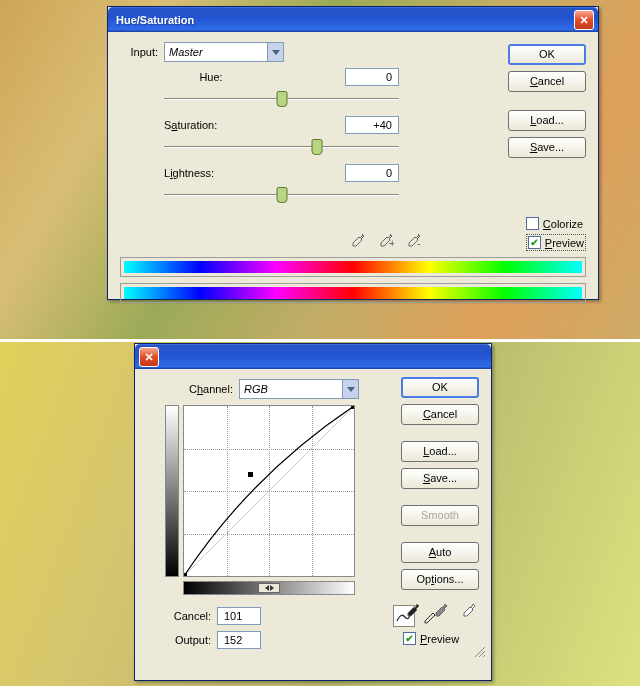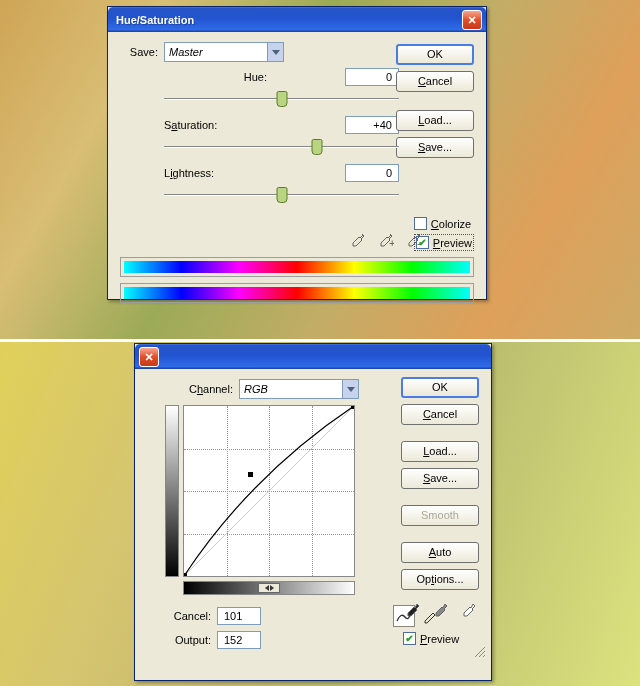--- a/index.html
+++ b/index.html
@@ -2,21 +2,21 @@
 <html><head>
 <meta charset="utf-8">
 <style>
   * { box-sizing: border-box; margin: 0; padding: 0; font-family: Tahoma, sans-serif; font-size: 11px; }
   body { width: 640px; height: 686px; position: relative; background: #888; }
   .bg { position: absolute; inset: 0; }
   .bg1 { top:0; height:341px; background: linear-gradient(120deg,#d4a95a 0%,#e0c57b 20%,#9fae5a 40%,#c7b26a 60%,#e3a45e 80%,#d3b06a 100%); filter: contrast(0.9) saturate(1.1);}
   .bg2 { top:342px; height:344px; background: linear-gradient(110deg,#e0d05a 0%,#d5c56f 25%,#c7b970 45%,#b7b96c 60%,#dce27e 100%); }
   .sep { position:absolute; top:339px; left:0; right:0; height:3px; background:#fff;}
   .dlg { position:absolute; background:#ECE9D8; border:1px solid #0A246A; box-shadow: 2px 2px 3px rgba(0,0,0,0.3); }
-  .dlg1 { left:107px; top:6px; width:380px; height:294px; }
+  .dlg1 { left:107px; top:6px; width:492px; height:294px; }
   .dlg2 { left:134px; top:343px; width:358px; height:338px; }
   .titlebar { height:25px; background: linear-gradient(#4a7ce8 0%,#2754c8 5%,#2254d0 45%,#2f6ae8 90%,#1b3e9b 100%); border-radius: 5px 5px 0 0; display:flex; align-items:center; padding:0 4px; }
   .titlebar .title { color:#fff; font-weight:bold; flex:1; padding-left:4px; text-shadow:1px 1px 1px rgba(0,0,0,0.3);}
   .closebtn { width:20px; height:20px; background: linear-gradient(#f7a892,#e24d26 50%,#c33b1b); border:1px solid #fff; border-radius:3px; color:#fff; font-weight:bold; text-align:center; line-height:18px; font-size:12px; cursor:pointer;}
   .body { position:relative; padding:10px; }
   .row { display:flex; align-items:center; margin-bottom:4px;}
   .label { text-align:right; padding-right:6px; }
   .select { display:flex; align-items:center; background:#fff; border:1px solid #7F9DB9; height:20px; }
   .select .seltext { flex:1; padding:0 4px;font-style:italic; }
   .select .selbtn { width:16px; height:18px; background:#C7D3ED; border-left:1px solid #7F9DB9; display:flex; align-items:center; justify-content:center; cursor:pointer;}
@@ -84,33 +84,33 @@
         <div class="checkbox-box"></div>
         <span class="underline-first">Colorize</span>
       </div>
       <div class="check" style="border:1px dotted #555; padding:1px;">
         <div class="checkbox-box checked">✔</div>
         <span class="underline-first">Preview</span>
       </div>
     </div>
 
     <div class="row" style="margin-left:10px;">
-      <div class="label" style="width:36px;"><span class="underline-first">Save:</span></div>
+      <div class="label" style="width:36px;"><span class="underline-first">Input:</span></div>
       <div class="select" style="width:120px;">
         <span class="seltext">Master</span>
         <div class="selbtn">
             <div class="triangle-down"></div>
           </div>
       </div>
     </div>
 
     <div style="margin-left:46px; width:235px; margin-top:6px;">
 
       <div class="row">
-        <div class="label" style="width:100px; text-align:right;margin-left:9px;"><span class="underline-first">Hue:</span></div>
+        <div class="label" style="width:100px; text-align:center;"><span class="underline-first">Hue:</span></div>
         <div style="flex:1"></div>
         <div class="input">0</div>
       </div>
       <div class="slider">
         <div class="slider-track"></div>
         <div class="slider-thumb" style="left:50%;"></div>
       </div>
 
       <div class="row" style="margin-top:8px;">
         <div class="label" style="width:100px; text-align:left;"><span>S<u>a</u>turation:</span></div>

